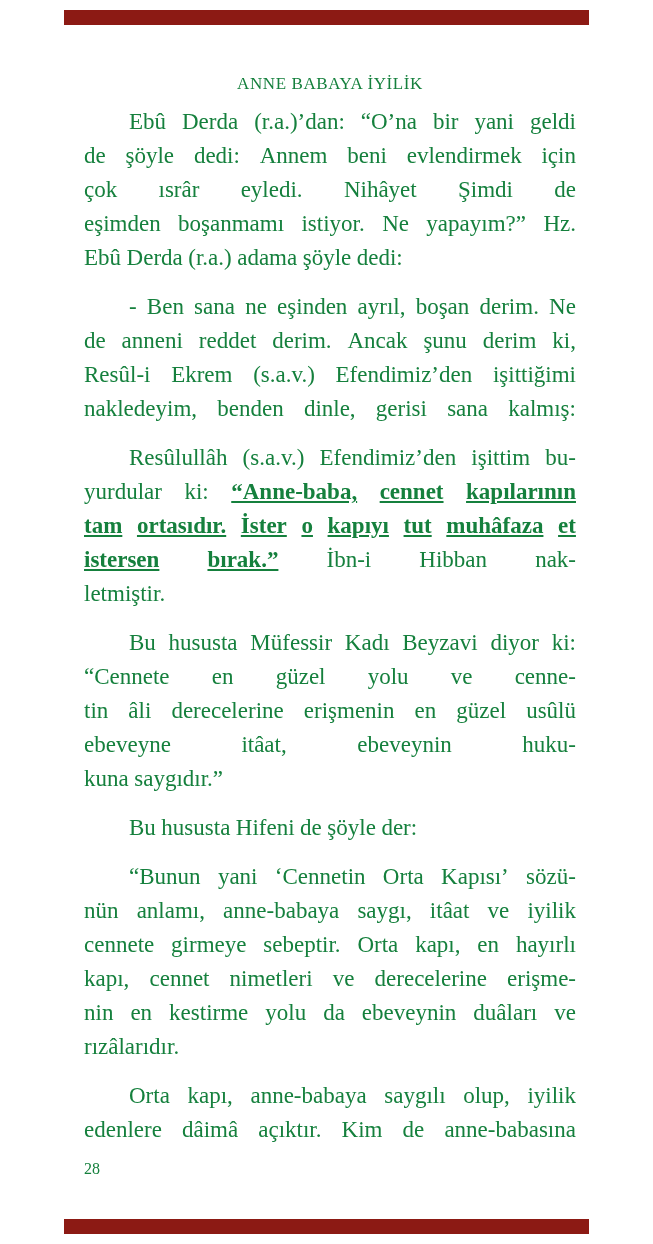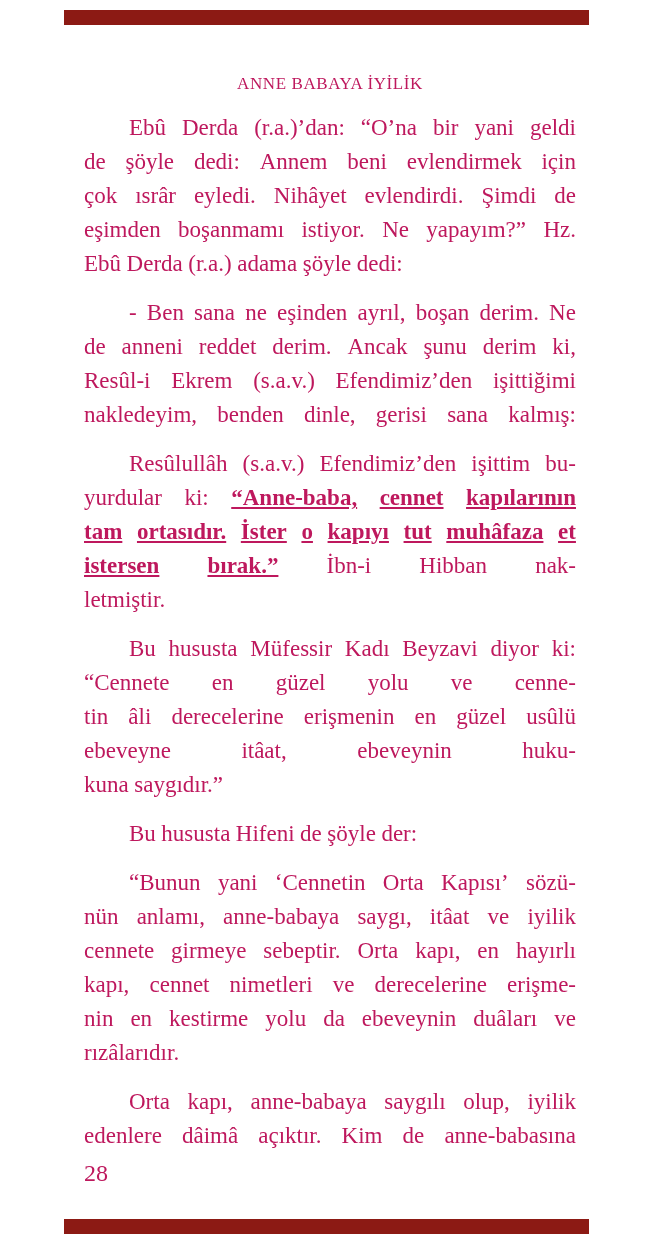--- a/index.html
+++ b/index.html
@@ -23,46 +23,46 @@
     text-align:center;
     font-size:17px;
     letter-spacing:0.6px;
     white-space:nowrap;
   }
   #page-text{
     position:absolute;
     top:105px;left:84px;width:492px;
     font-size:23px;
   }
-  .paragraph{margin:6px 0 15px 0;}
+  .paragraph{margin:0 0 15px 0;}
   .line{
     display:flex;
     justify-content:space-between;
     align-items:baseline;
     height:34px;
     line-height:34px;
     white-space:nowrap;
     overflow:hidden;
   }
   .line.indent{padding-left:45px;}
   .line.last{justify-content:flex-start;}
   .line.last .word{margin-right:5.5px;}
   .word{display:inline-block;}
   .b{font-weight:700;text-decoration:underline;}
   .i{font-style:italic;}
   #page-number{
     position:absolute;
     top:1160px;left:84px;
-    font-size:24px;
+    font-size:16px;
   }
 </style>
 </head>
 <body>
 
-<div id="page" style="color: #be185d;">
+<div id="page" style="color: #15803d;">
   <div id="top-rule" class="rule" style="background: rgb(140, 26, 20);"></div>
   <div id="chapter-title">ANNE BABAYA İYİLİK</div>
   <div id="page-text">
       <div class="paragraph">
         <div class="line indent">
           <span class="word"><span>Ebû</span></span>
           <span class="word"><span>Derda</span></span>
           <span class="word"><span>(r.a.)’dan:</span></span>
           <span class="word"><span>“O’na</span></span>
           <span class="word"><span>bir</span></span>
@@ -76,21 +76,20 @@
           <span class="word"><span>Annem</span></span>
           <span class="word"><span>beni</span></span>
           <span class="word"><span>evlendirmek</span></span>
           <span class="word"><span>için</span></span>
         </div>
         <div class="line">
           <span class="word"><span>çok</span></span>
           <span class="word"><span>ısrâr</span></span>
           <span class="word"><span>eyledi.</span></span>
           <span class="word"><span>Nihâyet</span></span>
-          <span class="word"><span>evlendirdi.</span></span>
           <span class="word"><span>Şimdi</span></span>
           <span class="word"><span>de</span></span>
         </div>
         <div class="line">
           <span class="word"><span>eşimden</span></span>
           <span class="word"><span>boşanmamı</span></span>
           <span class="word"><span>istiyor.</span></span>
           <span class="word"><span>Ne</span></span>
           <span class="word"><span>yapayım?”</span></span>
           <span class="word"><span>Hz.</span></span>

